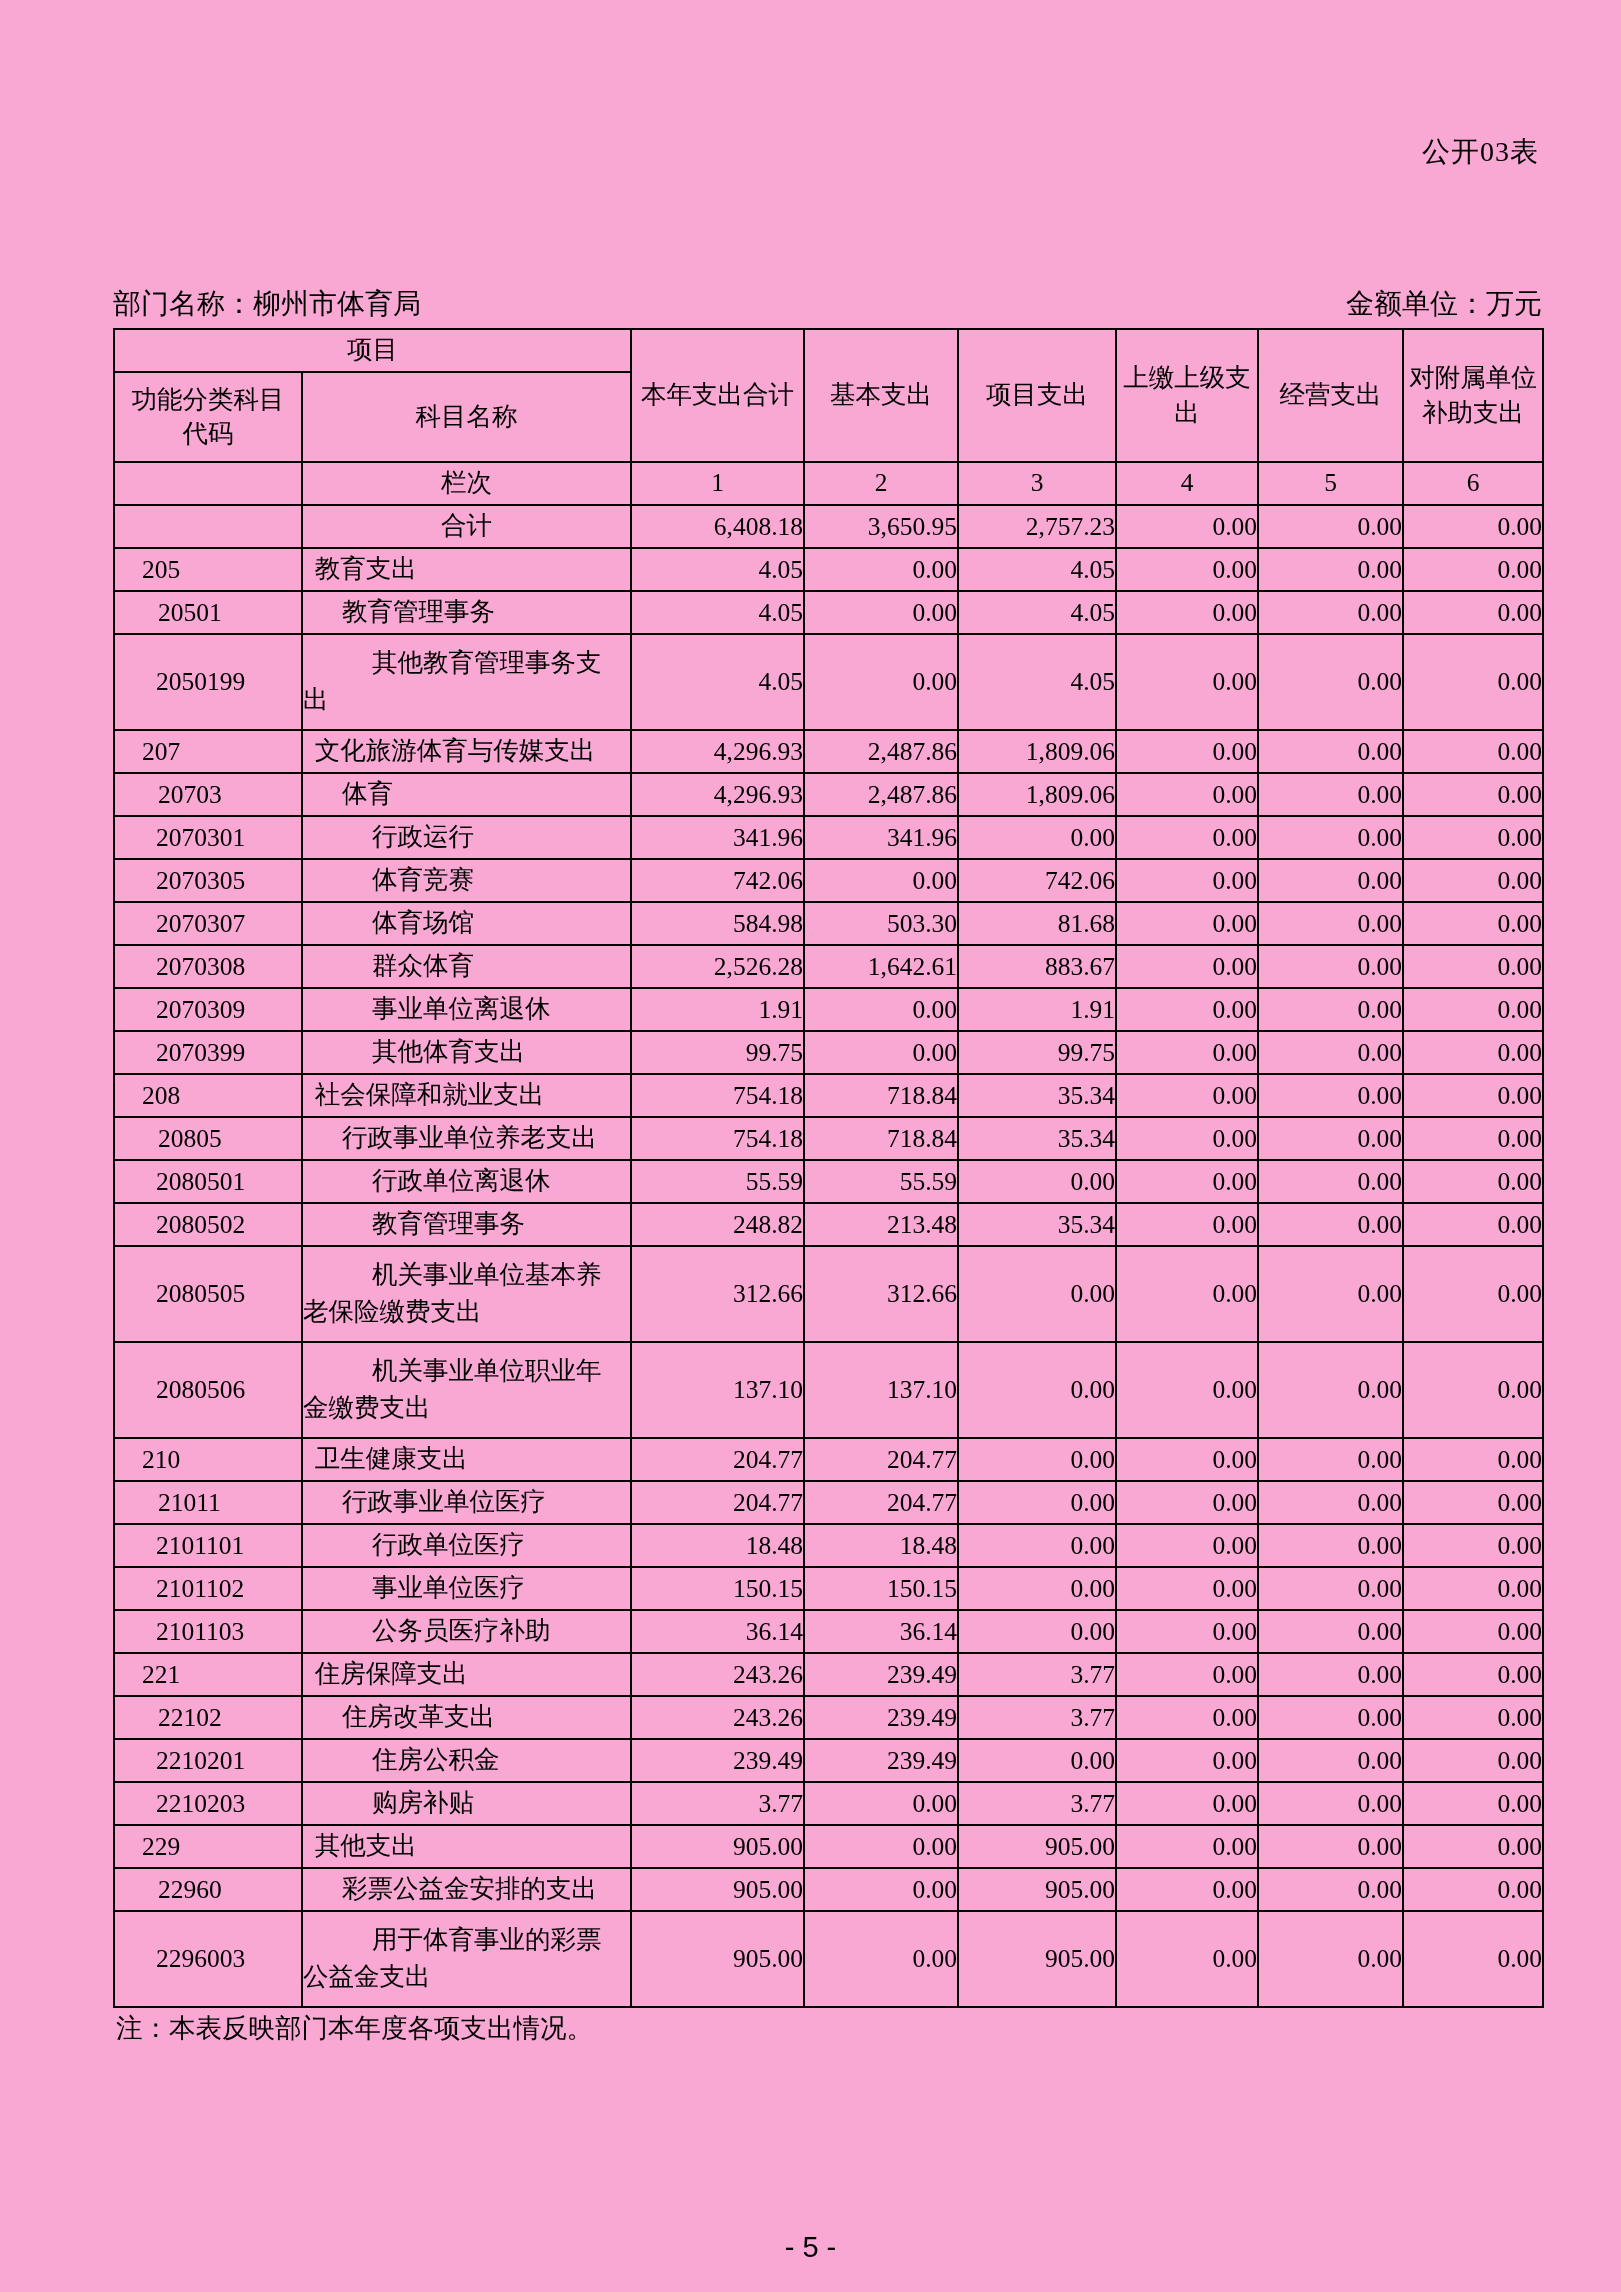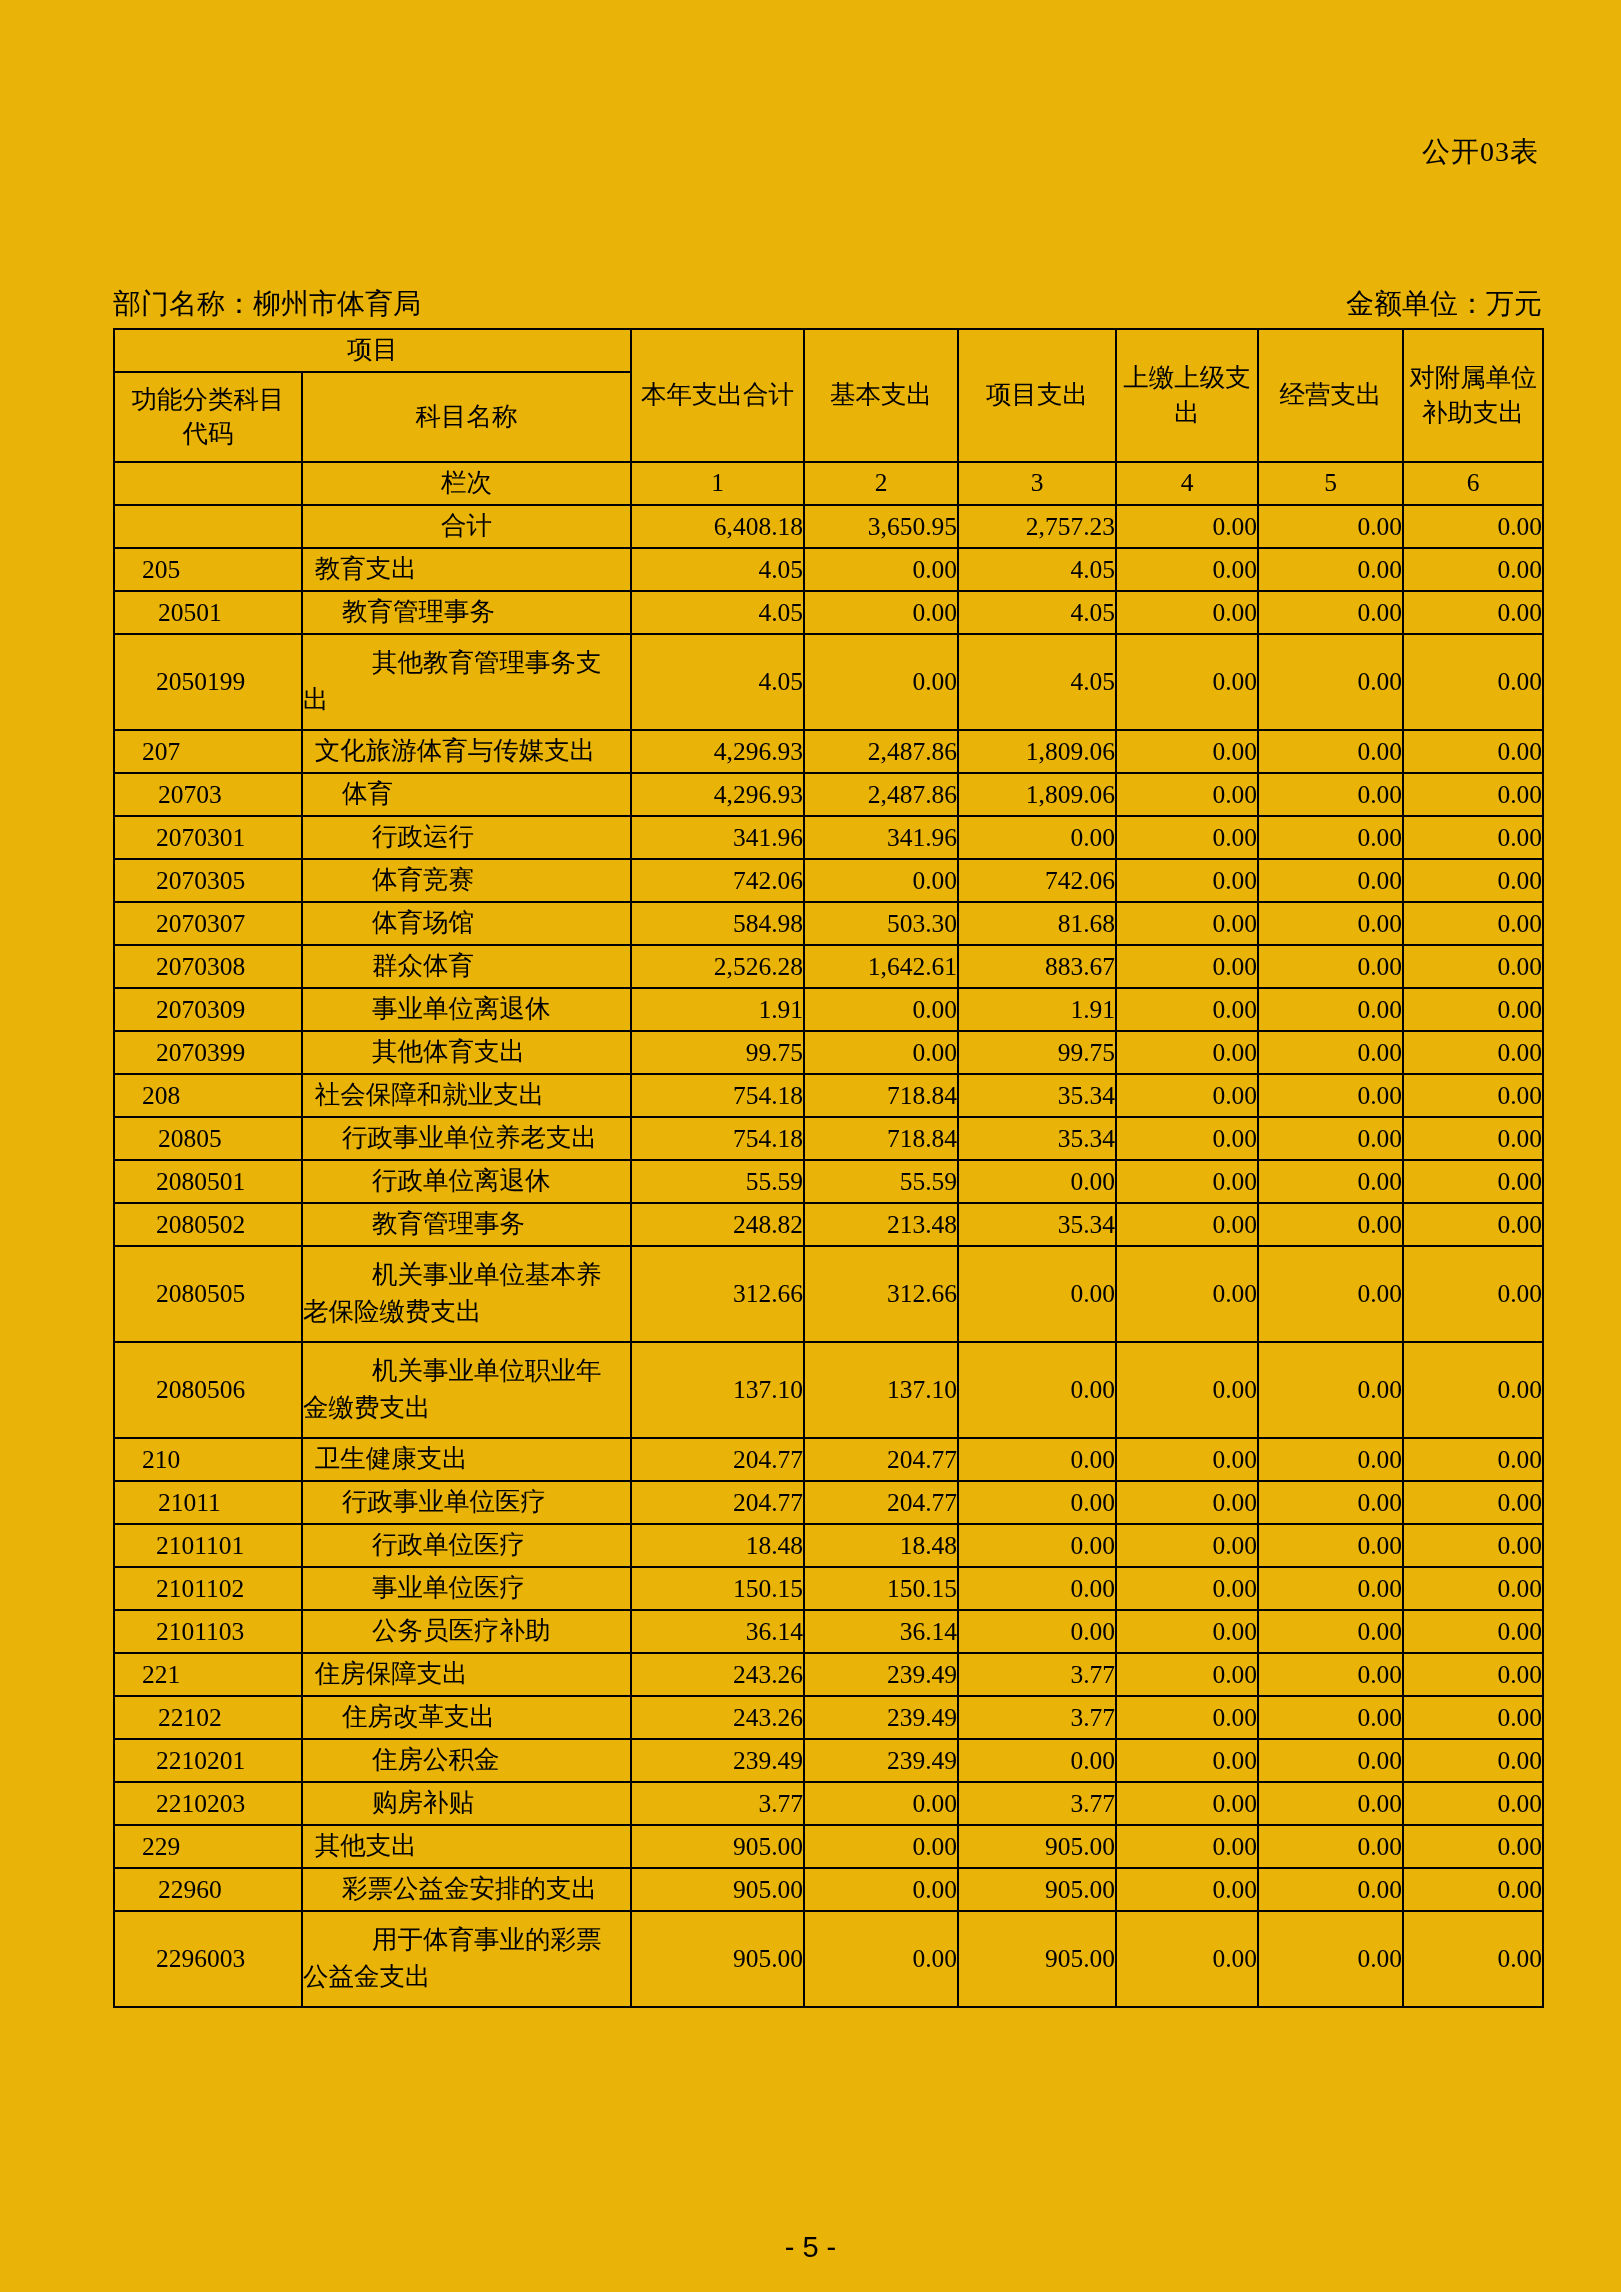--- a/index.html
+++ b/index.html
@@ -1,20 +1,20 @@
 <!DOCTYPE html>
 <html><head>
 <meta charset="utf-8">
 <style>
   html,body { margin:0; padding:0; background:#e8e8e8; }
   .page {
     position:relative;
     width:1621px; height:2293px;
     margin:0 auto;
-    background:#eab308;
+    background:#f9a8d4;
     color:#000;
     font-family:"Liberation Serif","DejaVu Serif",serif;
   }
   .form-label {
     position:absolute; top:133px; right:82px;
     font-size:28px; letter-spacing:1px;
   }
   .doc-title {
     position:absolute; top:190px; left:113px; width:1429px;
     text-align:center; font-size:35px; font-weight:bold;
@@ -433,17 +433,18 @@
           <td class="num">905.00</td>
           <td class="num">0.00</td>
           <td class="num">905.00</td>
           <td class="num">0.00</td>
           <td class="num">0.00</td>
           <td class="num">0.00</td>
         </tr>
       </tbody>
   </table>
 
+  <div class="note">注：本表反映部门本年度各项支出情况。</div>
 
   <div class="page-number">- 5 -</div>
 
 </div>
 
 
 </body></html>

